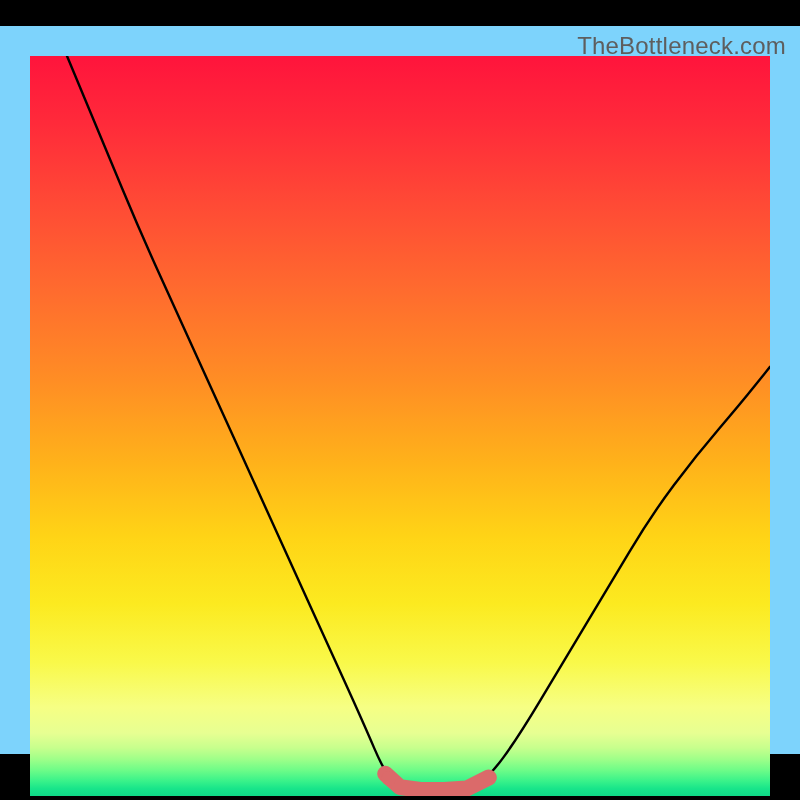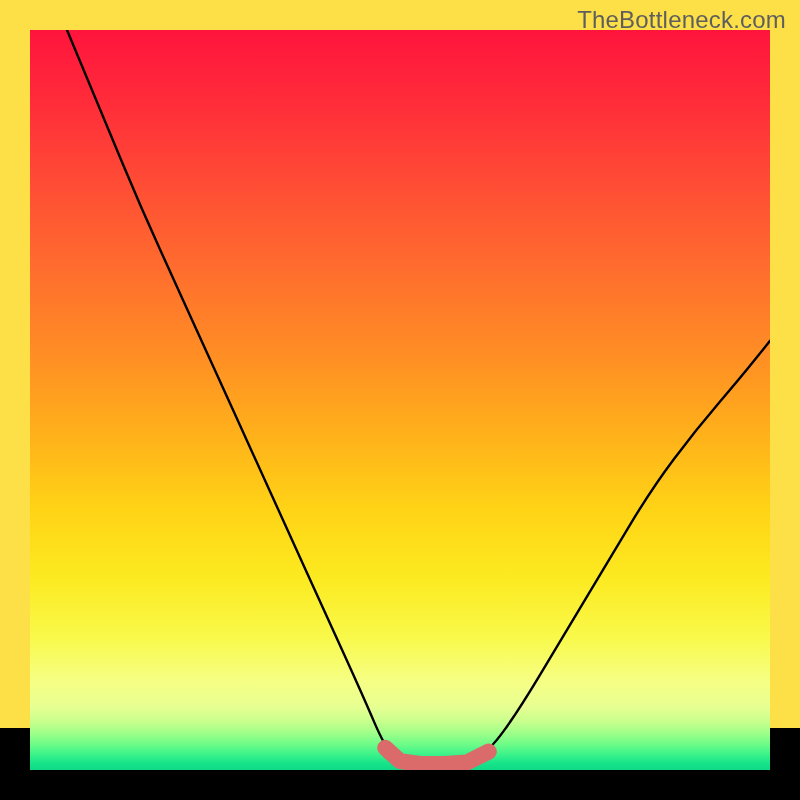--- a/index.html
+++ b/index.html
@@ -7,21 +7,22 @@
     padding: 0;
     width: 800px;
     height: 800px;
     background: #000;
     overflow: hidden;
   }
   .stage {
     position: relative;
     width: 800px;
     height: 728px;
-    background: #fde047;
+    background: #7dd3fc;
+    margin-top: 26px;
   }
   .watermark {
     position: absolute;
     top: 6px;
     right: 14px;
     font-family: Arial, Helvetica, sans-serif;
     font-size: 24px;
     color: #5e5e5e;
     letter-spacing: 0.2px;
     z-index: 4;

